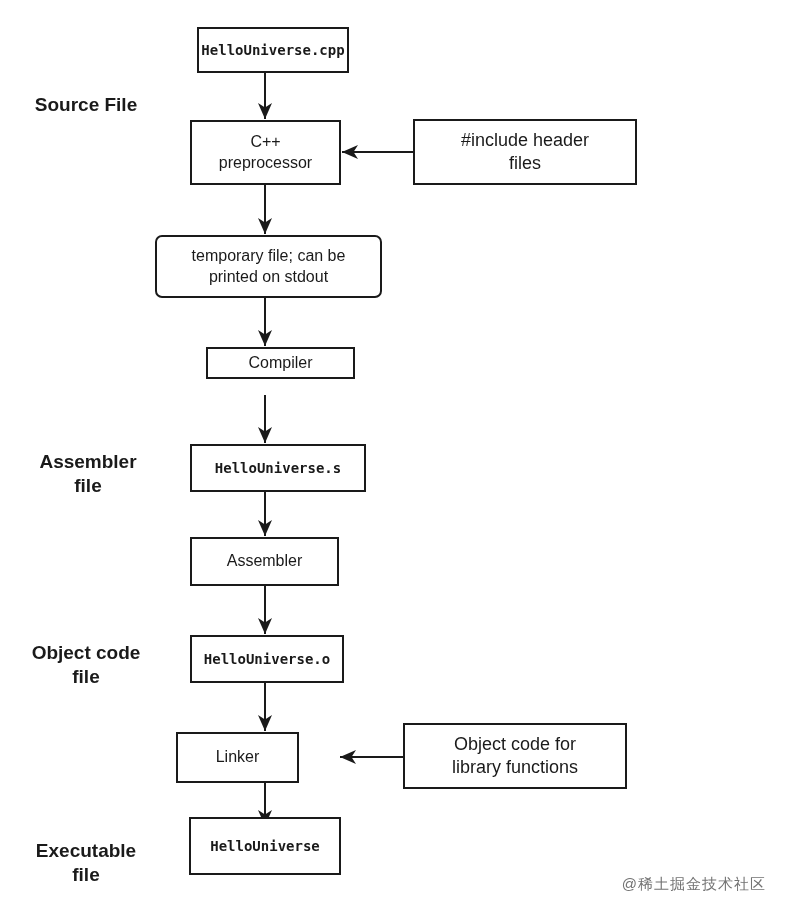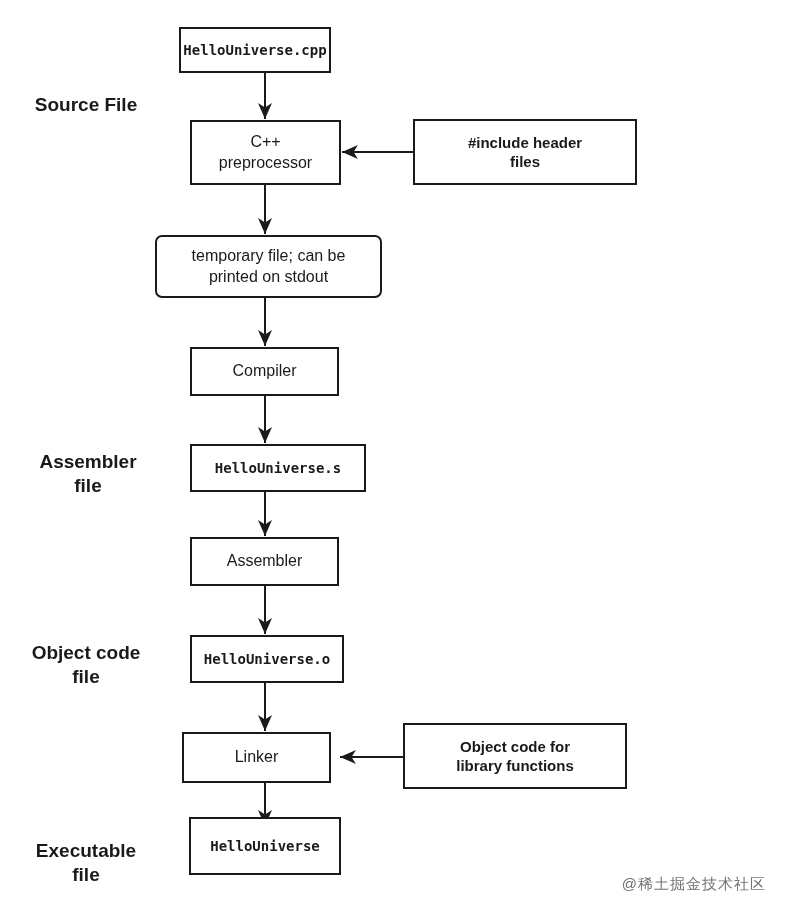--- a/index.html
+++ b/index.html
@@ -20,38 +20,38 @@
     background: #ffffff;
     display: flex;
     align-items: center;
     justify-content: center;
     text-align: center;
     white-space: pre-line;
     line-height: 1.3;
   }
   .sans  { font-size: 16px; }
   .mono  { font-family: "DejaVu Sans Mono", monospace; font-weight: bold; font-size: 14px; }
-  .side  { font-weight: bold; font-size: 15px; }
+  .side  { font-weight: normal; font-size: 18px; }
   .stage-label {
     position: absolute;
     font-weight: bold;
     font-size: 19px;
     text-align: center;
     white-space: pre-line;
     line-height: 1.25;
   }
   
-  .b-cpp { left: 179px; top: 27px;  width: 152px; height: 46px; }
+  .b-cpp { left: 197px; top: 27px;  width: 152px; height: 46px; }
   .b-pre { left: 190px; top: 120px; width: 151px; height: 65px; }
   .b-tmp { left: 155px; top: 235px; width: 227px; height: 63px; border-radius: 7px; }
-  .b-com { left: 190px; top: 347px; width: 149px; height: 49px; }
+  .b-com { left: 206px; top: 347px; width: 149px; height: 32px; }
   .b-s   { left: 190px; top: 444px; width: 176px; height: 48px; }
   .b-asm { left: 190px; top: 537px; width: 149px; height: 49px; }
   .b-o   { left: 190px; top: 635px; width: 154px; height: 48px; }
-  .b-lnk { left: 182px; top: 732px; width: 149px; height: 51px; }
+  .b-lnk { left: 176px; top: 732px; width: 123px; height: 51px; }
   .b-exe { left: 189px; top: 817px; width: 152px; height: 58px; }
   
   .b-inc { left: 413px; top: 119px; width: 224px; height: 66px; }
   .b-lib { left: 403px; top: 723px; width: 224px; height: 66px; }
   
   .l-src { left: 11px; top: 93px;  width: 150px; }
   .l-asm { left: 13px; top: 450px; width: 150px; }
   .l-obj { left: 6px;  top: 641px; width: 160px; }
   .l-exe { left: 6px;  top: 839px; width: 160px; }
   .watermark {

